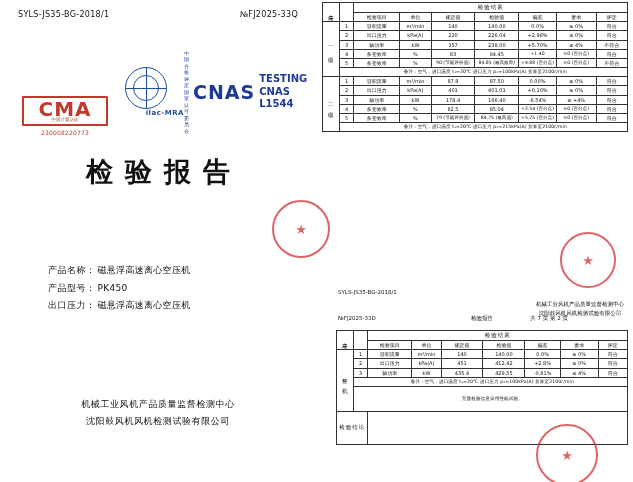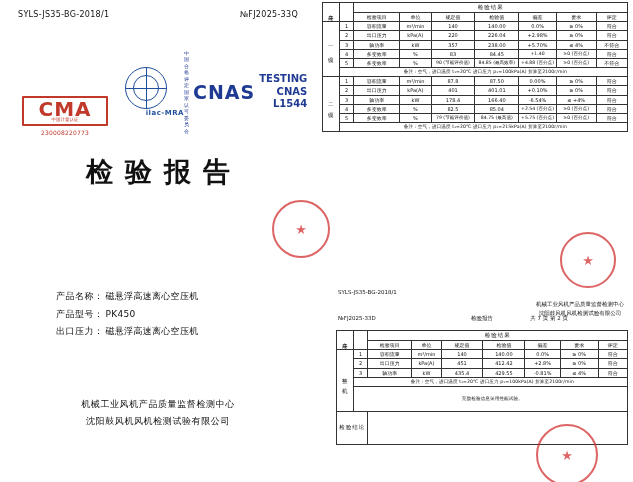--- a/index.html
+++ b/index.html
@@ -123,21 +123,20 @@
     color: #1f4e9c;
     font-weight: bold;
     letter-spacing: .5px;
     text-align: right;
   }
   .logo-cnas {
     width: 110px;
     display: flex;
     align-items: center;
     gap: 4px;
-    text-align: right;
   }
   .cnas-mark {
     font-size: 19px;
     font-weight: bold;
     color: #1f3a93;
     letter-spacing: 1px;
   }
   .cnas-side {
     font-size: 5px;
     color: #1f3a93;
@@ -161,25 +160,24 @@
     font-size: 27px;
     letter-spacing: 12px;
     color: #111;
     font-weight: bold;
     text-indent: 12px;
   }
 
   .fields {
     position: absolute;
     top: 258px;
-    left: 48px;
+    left: 40px;
     font-size: 9px;
     line-height: 1.95;
     color: #111;
-    margin-top: 26px;
   }
   .field-row {
     white-space: nowrap;
   }
   .field-label {
     letter-spacing: .5px;
   }
   .field-value {
     letter-spacing: .3px;
     padding-left: 2px;

